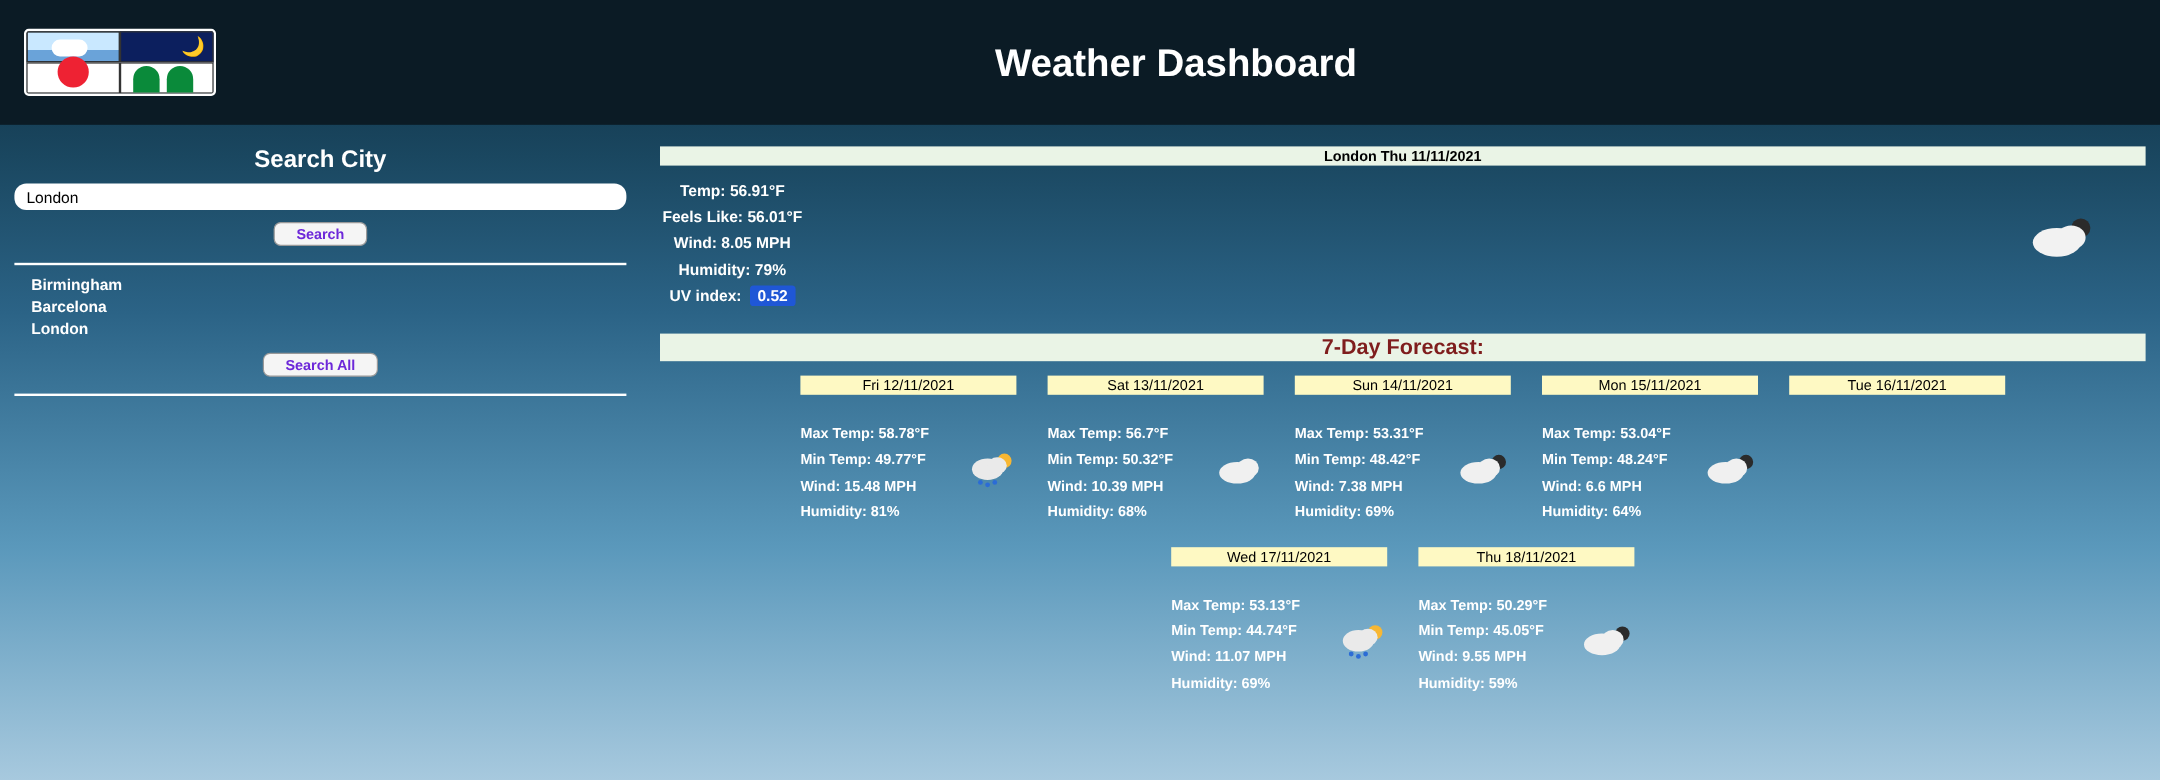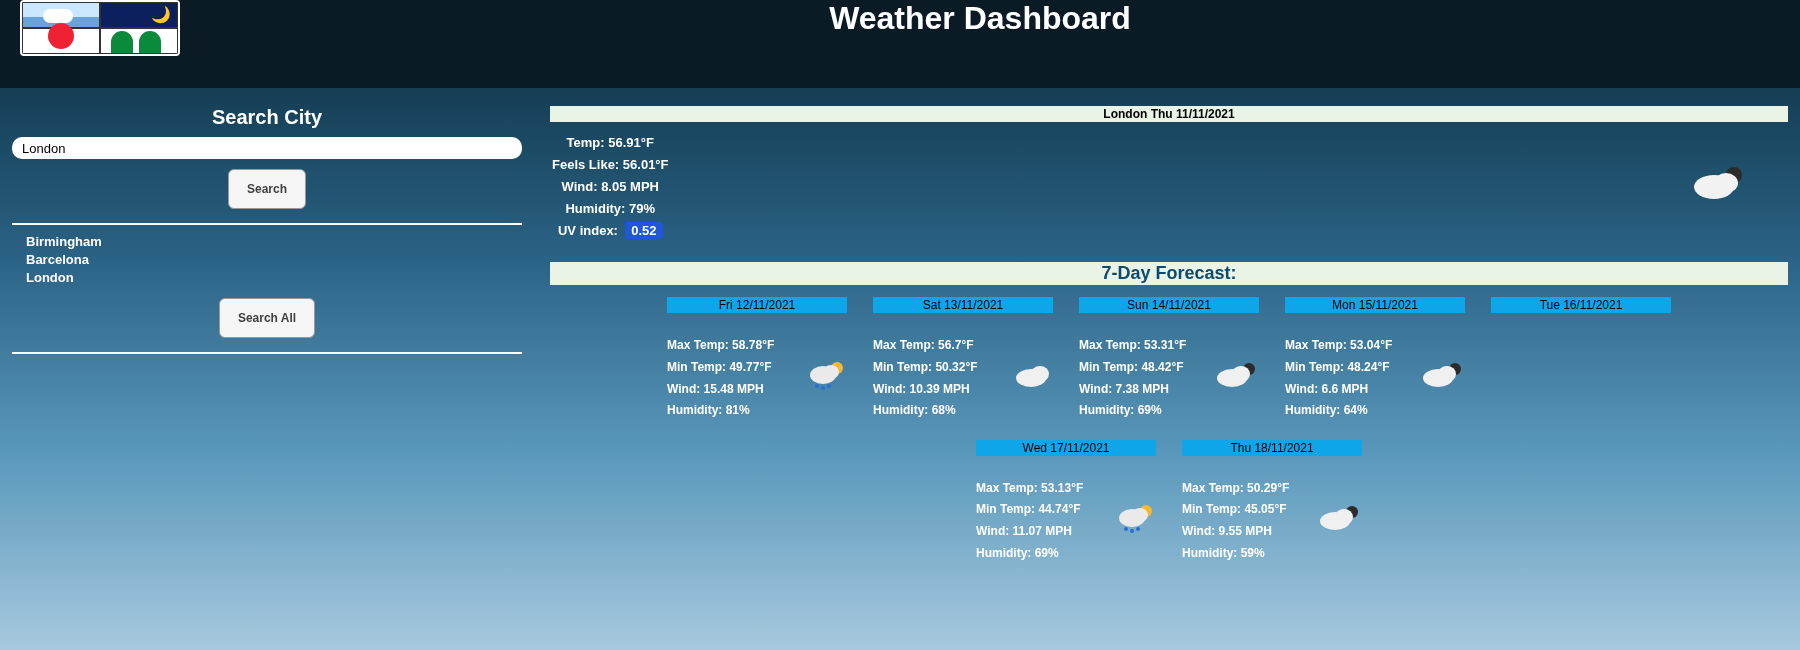--- a/index.html
+++ b/index.html
@@ -7,23 +7,23 @@
   body {
     font-family: Arial, Helvetica, sans-serif;
     background: linear-gradient(to bottom, #0d2b3e 0%, #1a4760 20%, #2b6386 40%, #5a98bb 70%, #a7c9de 100%);
     color: #fff;
     min-height: 650px;
   }
 
   
   .header {
     display: flex;
-    align-items: flex-start;
+    align-items: center;
     background: #0b1b25;
-    height: 88px;
+    height: 104px;
     padding: 0 20px;
   }
   .logo {
     width: 160px;
     height: 56px;
     border: 2px solid #fff;
     border-radius: 4px;
     display: grid;
     grid-template-columns: 1fr 1fr;
     grid-template-rows: 1fr 1fr;
@@ -74,24 +74,24 @@
     font-size: 13px;
     border-radius: 10px;
     border: none;
     color: #000;
     background: #fff;
   }
   .btn-row { text-align: center; margin-top: 10px; }
   .btn {
     display: inline-block;
     background: #f5f5f5;
-    color: #404040;
+    color: #6d28d9;
     font-size: 12px;
     font-weight: 700;
-    padding: 12px 18px;
+    padding: 2px 18px;
     border: 1px solid #999;
     border-radius: 6px;
     cursor: pointer;
   }
   hr.sep {
     border: none;
     border-top: 2px solid #fff;
     margin: 14px 0 8px 0;
   }
   .history-list { list-style: none; padding-left: 14px; }
@@ -128,37 +128,37 @@
     color: #fff;
     padding: 1px 6px;
     border-radius: 3px;
     font-weight: 700;
   }
   .big-icon { font-size: 40px; }
 
   
   .forecast-head {
     background: #eaf4e6;
-    color: #0c4a6e;
+    color: #7f1d1d;
     text-align: center;
     font-weight: 700;
     font-size: 18px;
     padding: 1px 0;
     margin: 2px 0 12px 0;
   }
   .cards-row {
     display: flex;
     flex-wrap: wrap;
     justify-content: center;
     gap: 26px;
     padding: 0 6px;
   }
   .card { width: 180px; }
   .card-date {
-    background: #0ea5e9;
+    background: #fef9c3;
     color: #000;
     text-align: center;
     font-size: 12px;
     font-weight: 400;
     padding: 1px 0;
     margin-bottom: 22px;
   }
   .card-body {
     display: flex;
     align-items: center;

